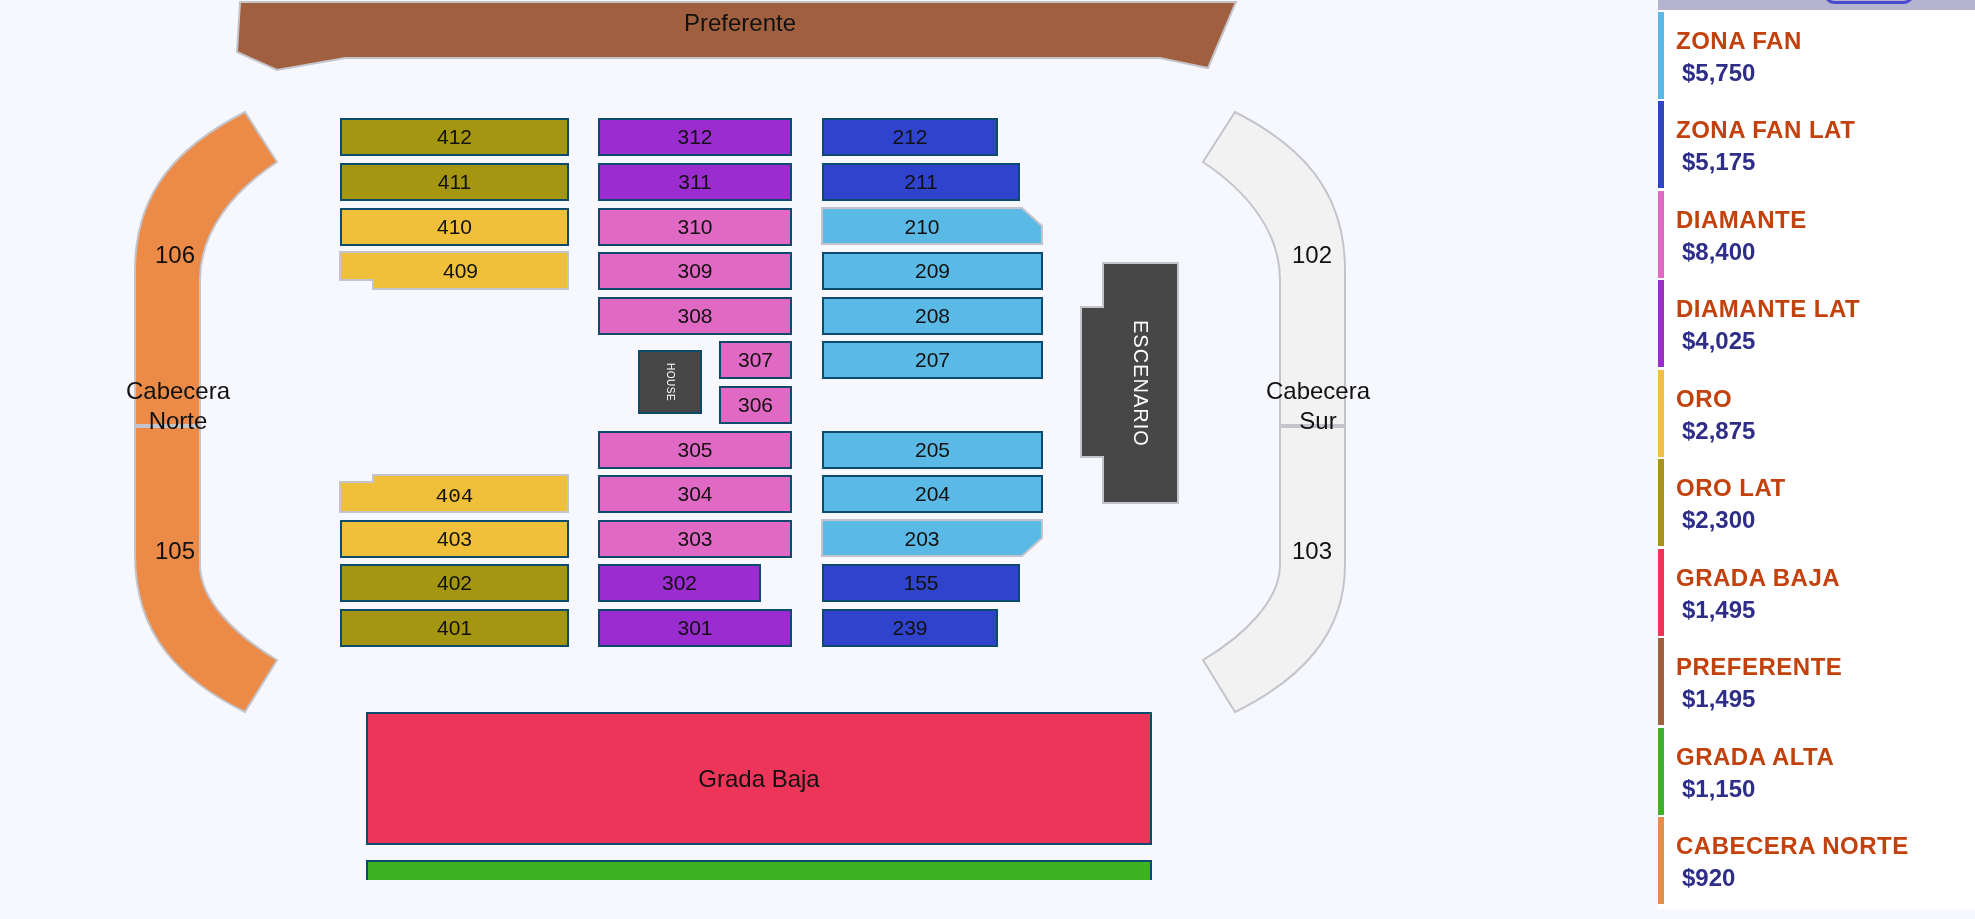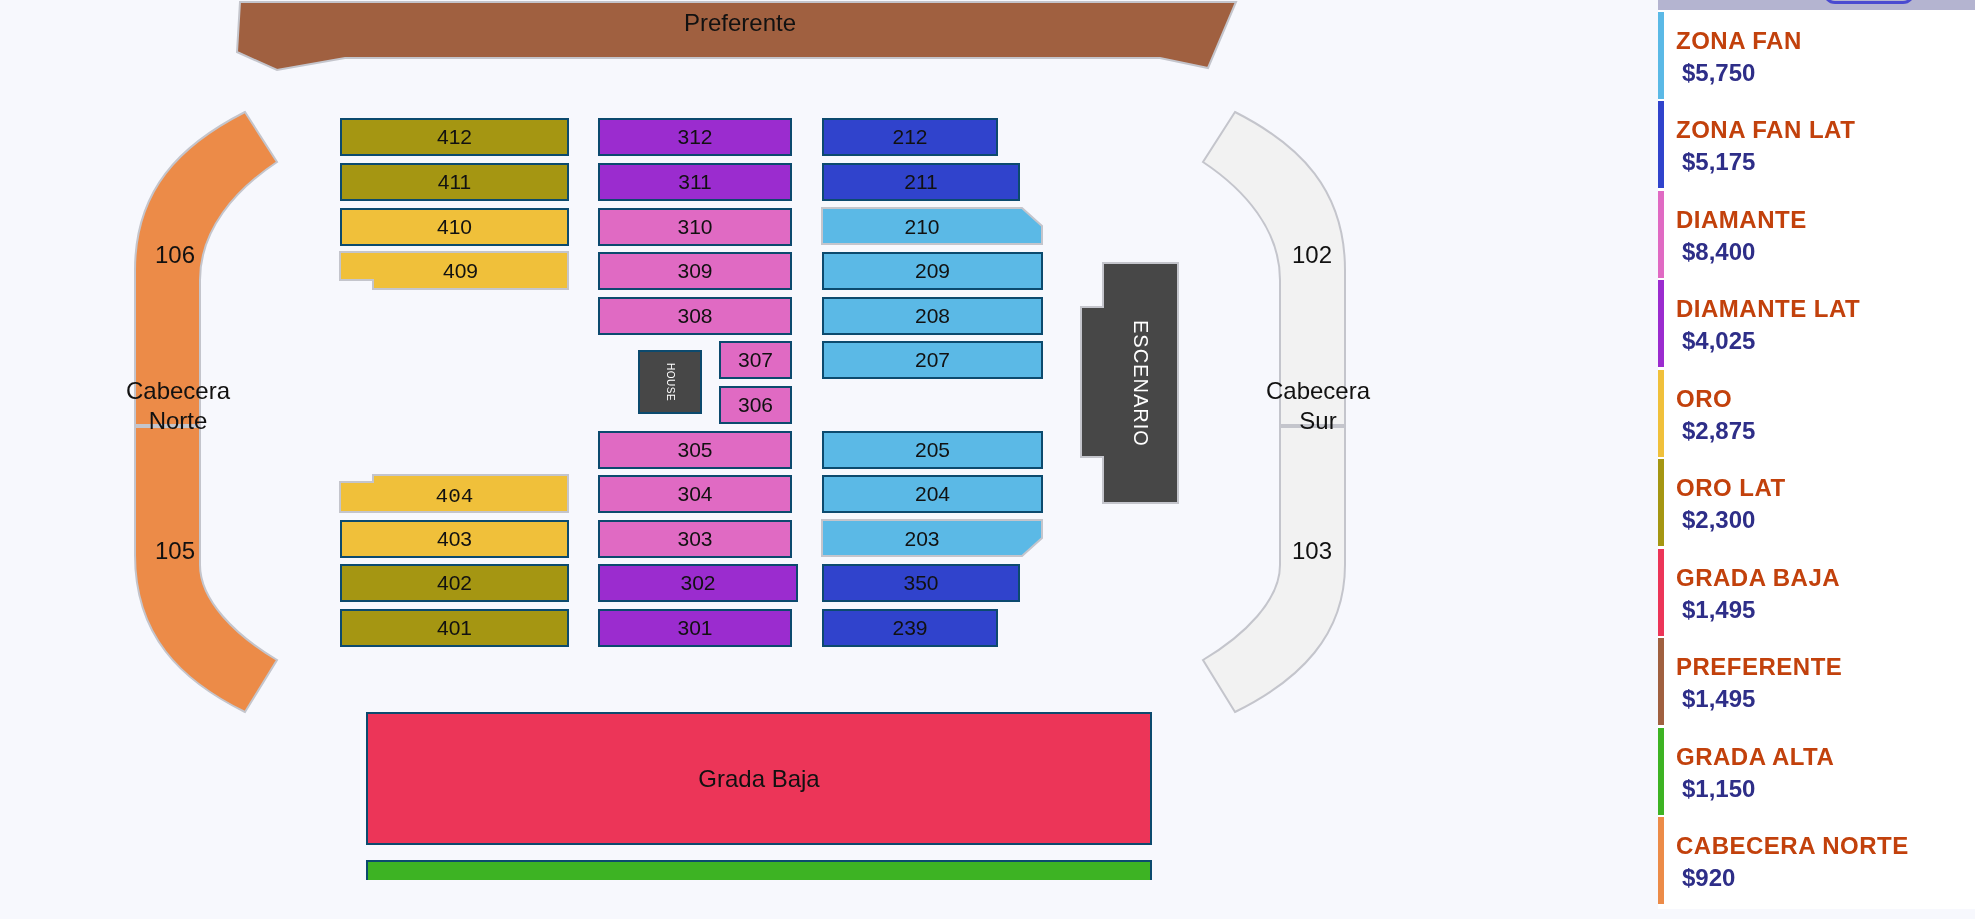--- a/index.html
+++ b/index.html
@@ -57,37 +57,37 @@
   <div class="sec" style="left:598px;top:118px;width:194px;height:38px;background:#9b2ccf;">312</div>
   <div class="sec" style="left:598px;top:163px;width:194px;height:38px;background:#9b2ccf;">311</div>
   <div class="sec" style="left:598px;top:208px;width:194px;height:38px;background:#e06ac3;">310</div>
   <div class="sec" style="left:598px;top:252px;width:194px;height:38px;background:#e06ac3;">309</div>
   <div class="sec" style="left:598px;top:297px;width:194px;height:38px;background:#e06ac3;">308</div>
   <div class="sec" style="left:719px;top:341px;width:73px;height:38px;background:#e06ac3;">307</div>
   <div class="sec" style="left:719px;top:386px;width:73px;height:38px;background:#e06ac3;">306</div>
   <div class="sec" style="left:598px;top:431px;width:194px;height:38px;background:#e06ac3;">305</div>
   <div class="sec" style="left:598px;top:475px;width:194px;height:38px;background:#e06ac3;">304</div>
   <div class="sec" style="left:598px;top:520px;width:194px;height:38px;background:#e06ac3;">303</div>
-  <div class="sec" style="left:598px;top:564px;width:200px;height:38px;background:#9b2ccf;">302</div>
+  <div class="sec" style="left:598px;top:564px;width:163px;height:38px;background:#9b2ccf;">302</div>
   <div class="sec" style="left:598px;top:609px;width:194px;height:38px;background:#9b2ccf;">301</div>
 
   <div class="sec" style="left:638px;top:350px;width:64px;height:64px;background:#474747;">
     <span style="writing-mode:vertical-rl;color:#fff;font-size:10px;letter-spacing:0.5px;">HOUSE</span>
   </div>
 
   <div class="sec" style="left:822px;top:118px;width:176px;height:38px;background:#3043cc;">212</div>
   <div class="sec" style="left:822px;top:163px;width:198px;height:38px;background:#3043cc;">211</div>
   <div class="sec" style="left:822px;top:208px;width:200px;height:38px;background:transparent;border:none;">210</div>
   <div class="sec" style="left:822px;top:252px;width:221px;height:38px;background:#5bb9e6;">209</div>
   <div class="sec" style="left:822px;top:297px;width:221px;height:38px;background:#5bb9e6;">208</div>
   <div class="sec" style="left:822px;top:341px;width:221px;height:38px;background:#5bb9e6;">207</div>
   <div class="sec" style="left:822px;top:431px;width:221px;height:38px;background:#5bb9e6;">205</div>
   <div class="sec" style="left:822px;top:475px;width:221px;height:38px;background:#5bb9e6;">204</div>
   <div class="sec" style="left:822px;top:520px;width:200px;height:38px;background:transparent;border:none;">203</div>
-  <div class="sec" style="left:822px;top:564px;width:198px;height:38px;background:#3043cc;">350</div>
+  <div class="sec" style="left:822px;top:564px;width:198px;height:38px;background:#3043cc;">155</div>
   <div class="sec" style="left:822px;top:609px;width:176px;height:38px;background:#3043cc;">239</div>
 
   <div style="position:absolute;left:1103px;top:263px;width:75px;height:240px;display:flex;align-items:center;justify-content:center;">
     <span style="writing-mode:vertical-rl;color:#fff;font-size:20px;letter-spacing:1px;">ESCENARIO</span>
   </div>
 
   <div class="lbl" style="left:140px;top:240px;width:70px;">106</div>
   <div class="lbl" style="left:140px;top:536px;width:70px;">105</div>
   <div class="lbl" style="left:98px;top:376px;width:160px;">
     <div>Cabecera</div>

